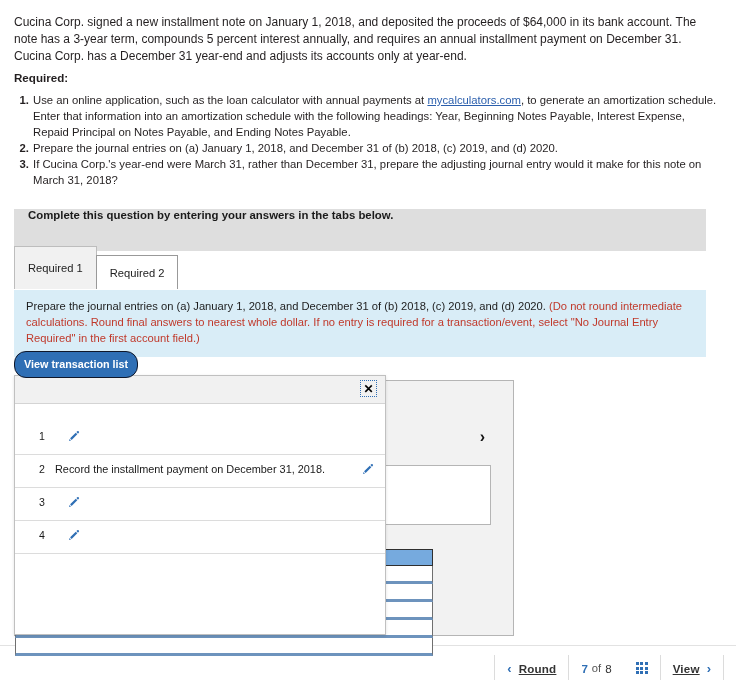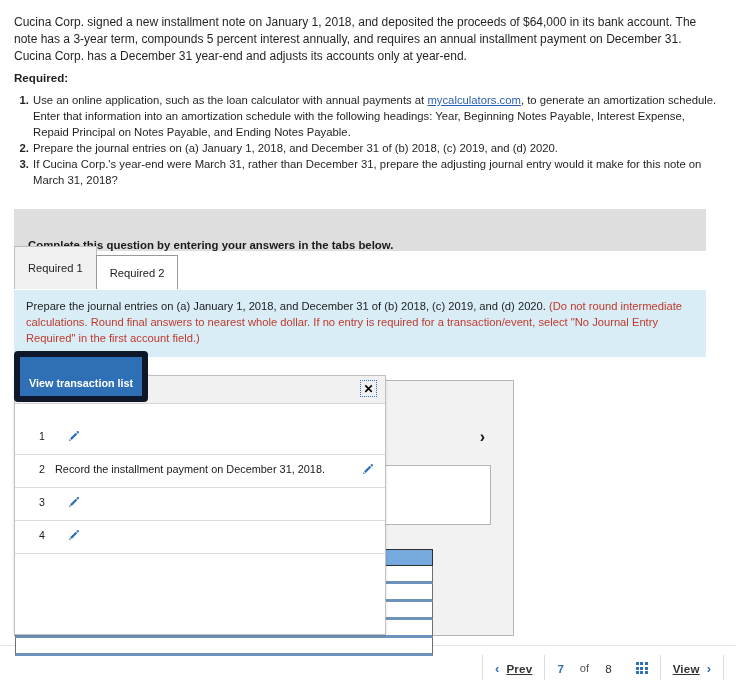--- a/index.html
+++ b/index.html
@@ -66,21 +66,21 @@
 
   
   .banner {
     position: absolute;
     left: 14px;
     top: 209px;
     width: 692px;
     height: 42px;
     background: #dedede;
     display: flex;
-    align-items: flex-end;
+    align-items: flex-start;
   }
   .banner-text {
     margin-left: 14px;
     font-weight: bold;
     font-size: 11.4px;
     color: #1a1a1a;
   }
 
   
   .tabs {
@@ -130,23 +130,23 @@
 
   
   .vtl-btn {
     position: absolute;
     left: 14px;
     top: 351px;
     background: #2f6fb5;
     color: #ffffff;
     font-weight: bold;
     font-size: 10.8px;
-    padding: 20px 9px 7px 9px;
-    border: 6px solid #0f172a;
-    border-radius: 4px;
+    padding: 6px 9px 7px 9px;
+    border: 1px solid #0f172a;
+    border-radius: 12px;
     z-index: 30;
     white-space: nowrap;
   }
 
   
   .worksheet {
     position: absolute;
     left: 14px;
     top: 380px;
     width: 500px;
@@ -454,26 +454,26 @@
     </div>
 
   </div>
 </div>
 
 <div class="footer-rule"></div>
 <div class="footer-nav">
   <div class="nav-divider"></div>
   <div class="nav-cell">
     <span class="chevron">‹</span>
-    <span class="nav-link-text" style="margin-left:7px;">Prev</span>
+    <span class="nav-link-text" style="margin-left:7px;">Round</span>
   </div>
   <div class="nav-divider"></div>
   <div class="nav-cell">
     <span class="page-cur">7</span>
-    <span class="page-of" style="margin:0 16px;">of</span>
+    <span class="page-of" style="margin:0 4px;">of</span>
     <span class="page-tot">8</span>
   </div>
   <div class="nav-cell">
     <span class="grid-icon">
       <i></i>
         <i></i>
         <i></i>
         <i></i>
         <i></i>
         <i></i>

